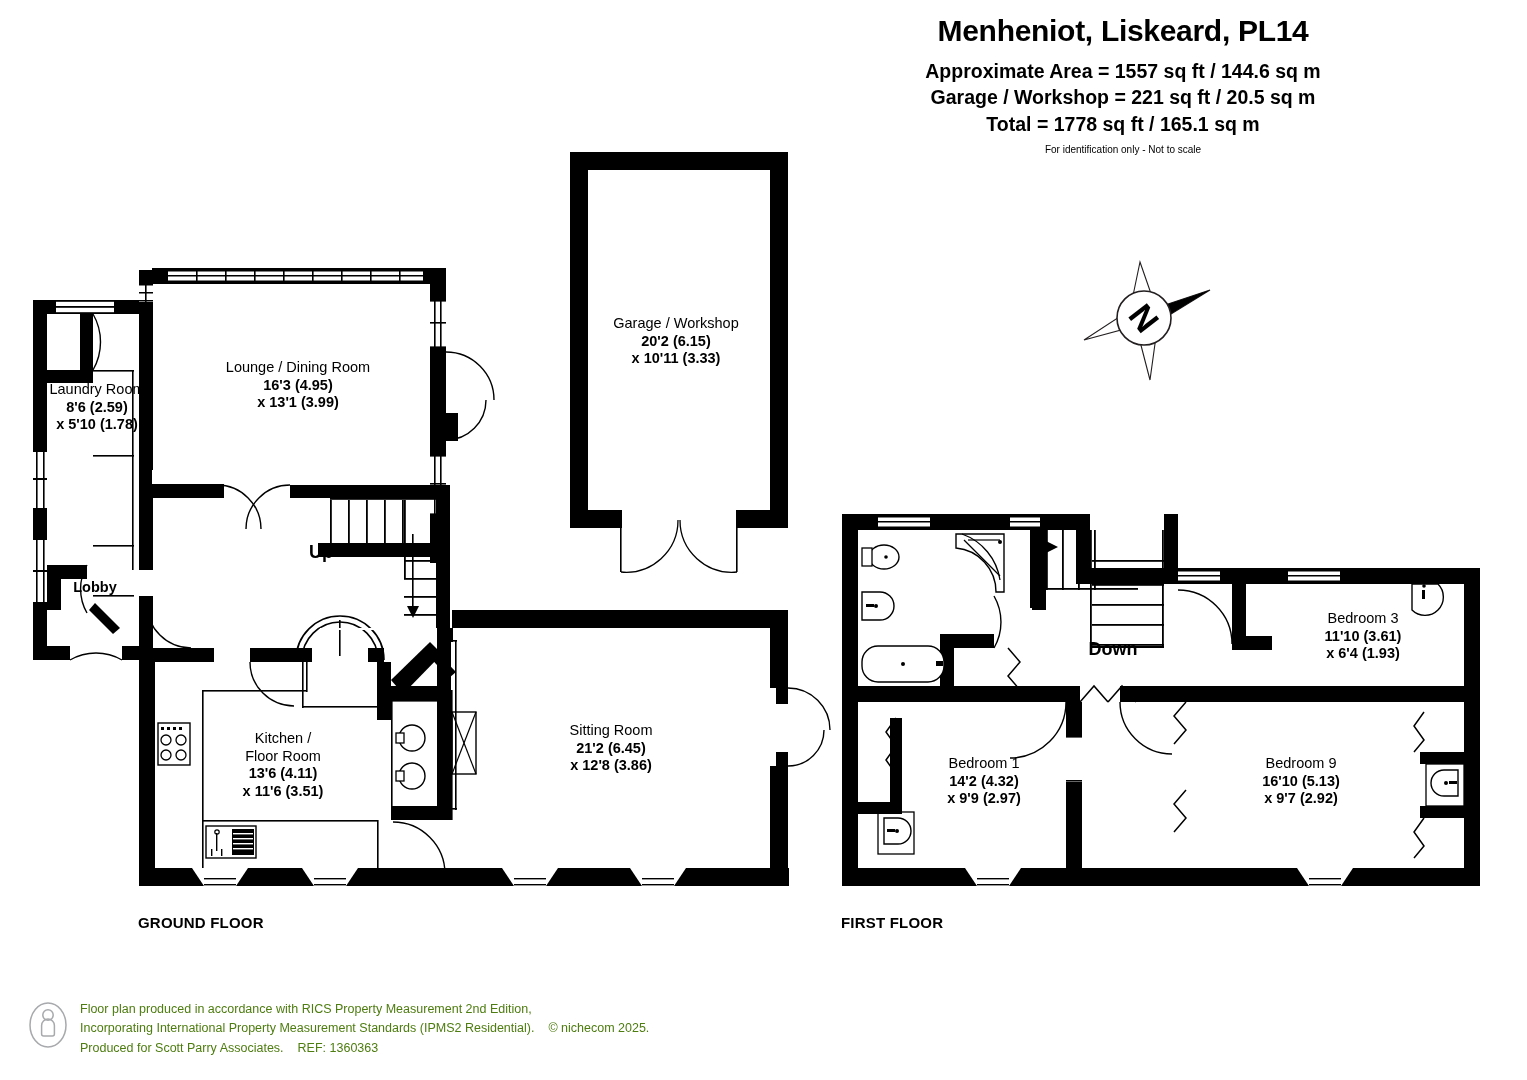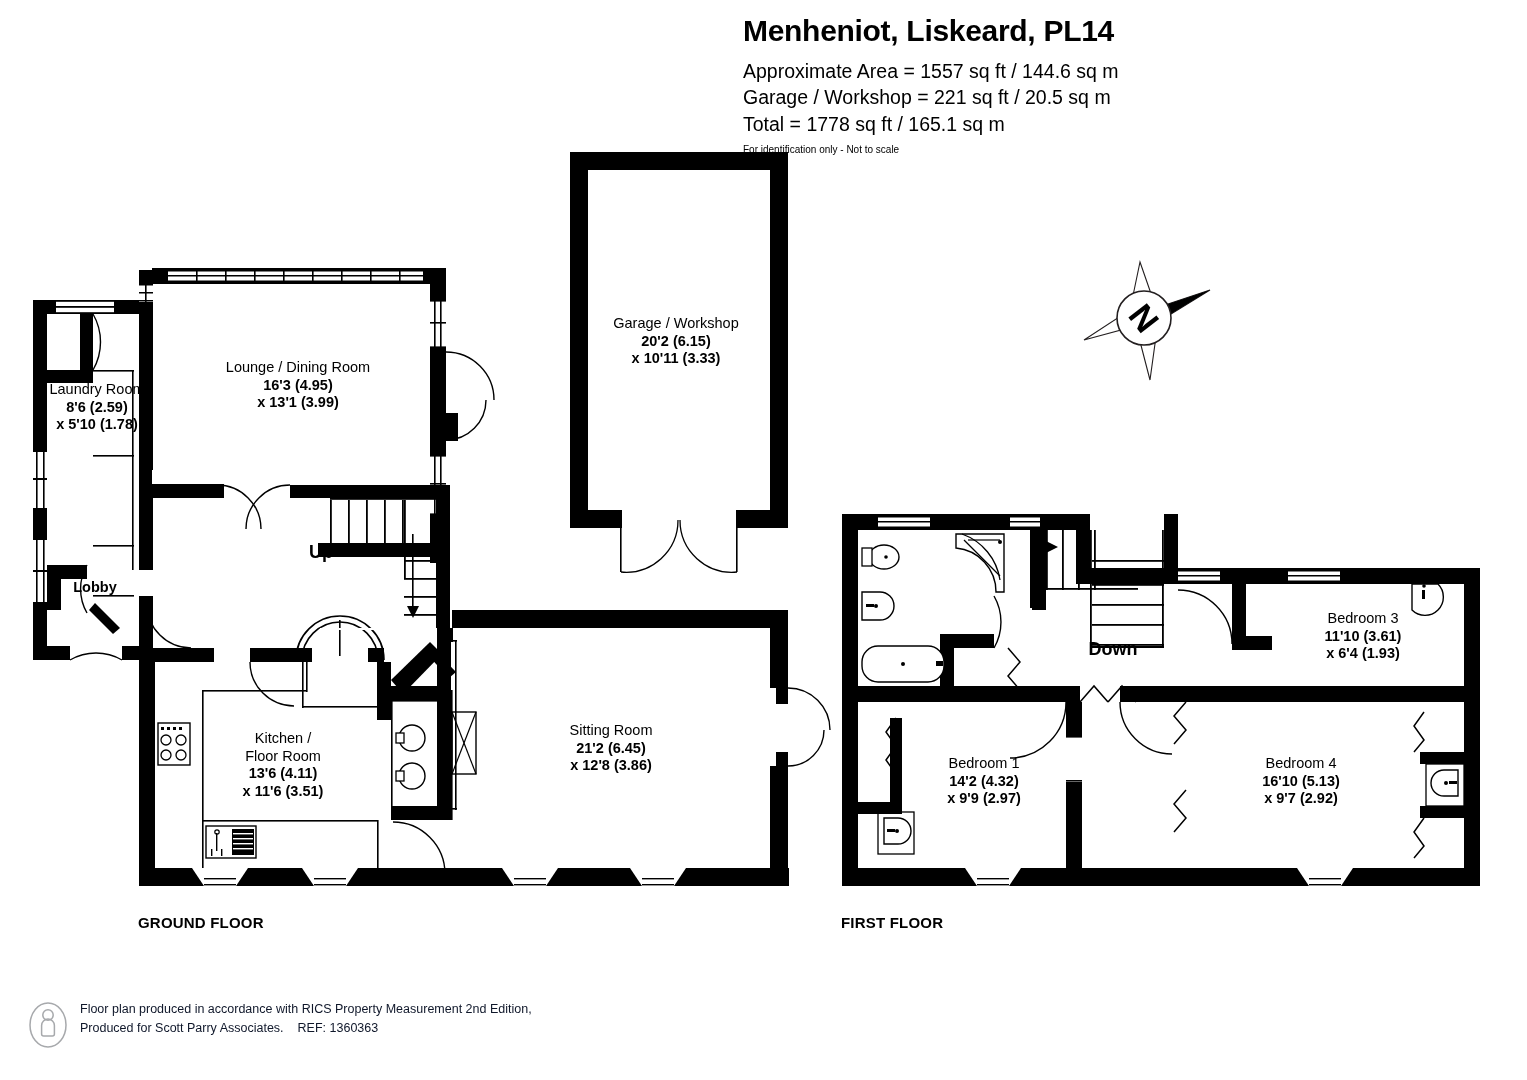--- a/index.html
+++ b/index.html
@@ -12,34 +12,34 @@
     position: relative;
     font-family: "Liberation Sans", sans-serif;
     color: #000000;
     overflow: hidden;
   }
 
   
   #header {
     position: absolute;
     right: 24px; top: 14px;
-    text-align: left;
+    text-align: center;
     width: 760px;
   }
   #header .title {
     font-size: 30px;
     font-weight: bold;
     letter-spacing: -0.3px;
     line-height: 1.15;
     margin-bottom: 9px;
   }
   #header .areaLine {
     font-size: 19.5px;
     line-height: 1.36;
-    font-weight: normal;
+    font-weight: bold;
   }
   #header .disclaimer {
     font-size: 10px;
     margin-top: 7px;
   }
 
   
   #compass {
     position: absolute;
     left: 1078px; top: 252px;
@@ -96,21 +96,21 @@
   #footer {
     position: absolute;
     left: 28px; top: 1000px;
     display: flex;
     align-items: flex-start;
     gap: 12px;
   }
   #footer .ricsIcon { flex: 0 0 auto; margin-top: 1px; }
   #footer .ftext {
     font-size: 12.5px;
-    color: #0f172a;
+    color: #4d7c0f;
     line-height: 1.55;
     white-space: nowrap;
   }
   #footer .ftext .gap { display: inline-block; width: 14px; }
 </style>
 </head>
 <body>
 
 <div id="header">
   <div class="title">Menheniot, Liskeard, PL14</div>
@@ -641,21 +641,21 @@
 
 <div class="stair-label" style="left:321px; top:542px;">Up</div>
 
 <div class="room-label" style="left:984px; top:755px;">
   <div class="rname">Bedroom 1</div>
   <div class="rdim">14'2 (4.32)</div>
   <div class="rdim">x 9'9 (2.97)</div>
 </div>
 
 <div class="room-label" style="left:1301px; top:755px;">
-  <div class="rname">Bedroom 4</div>
+  <div class="rname">Bedroom 9</div>
   <div class="rdim">16'10 (5.13)</div>
   <div class="rdim">x 9'7 (2.92)</div>
 </div>
 
 <div class="room-label" style="left:1363px; top:610px;">
   <div class="rname">Bedroom 3</div>
   <div class="rdim">11'10 (3.61)</div>
   <div class="rdim">x 6'4 (1.93)</div>
 </div>
 
@@ -668,16 +668,19 @@
   <div class="ricsIcon">
     <svg width="40" height="48" viewBox="0 0 40 48">
       <ellipse cx="20" cy="24" rx="18" ry="22" fill="none" stroke="#a7a9ac" stroke-width="1.5"></ellipse>
       <circle cx="20" cy="14" r="5.2" fill="none" stroke="#a7a9ac" stroke-width="1.5"></circle>
       <path d="M13.6 24.5 a6.4 6.4 0 0 1 12.8 0 v8.5 a2 2 0 0 1 -2 2 h-8.8 a2 2 0 0 1 -2 -2 z" fill="none" stroke="#a7a9ac" stroke-width="1.5"></path>
     </svg>
   </div>
   <div>
     <div class="ftext">Floor plan produced in accordance with RICS Property Measurement 2nd Edition,</div>
     <div class="ftext">
+      <span>Incorporating International Property Measurement Standards (IPMS2 Residential).</span><span class="gap"></span><span>© nichecom 2025.</span>
+    </div>
+    <div class="ftext">
       <span>Produced for Scott Parry Associates.</span><span class="gap"></span><span>REF: 1360363</span>
     </div>
   </div>
 </div>
 
 </body></html>

